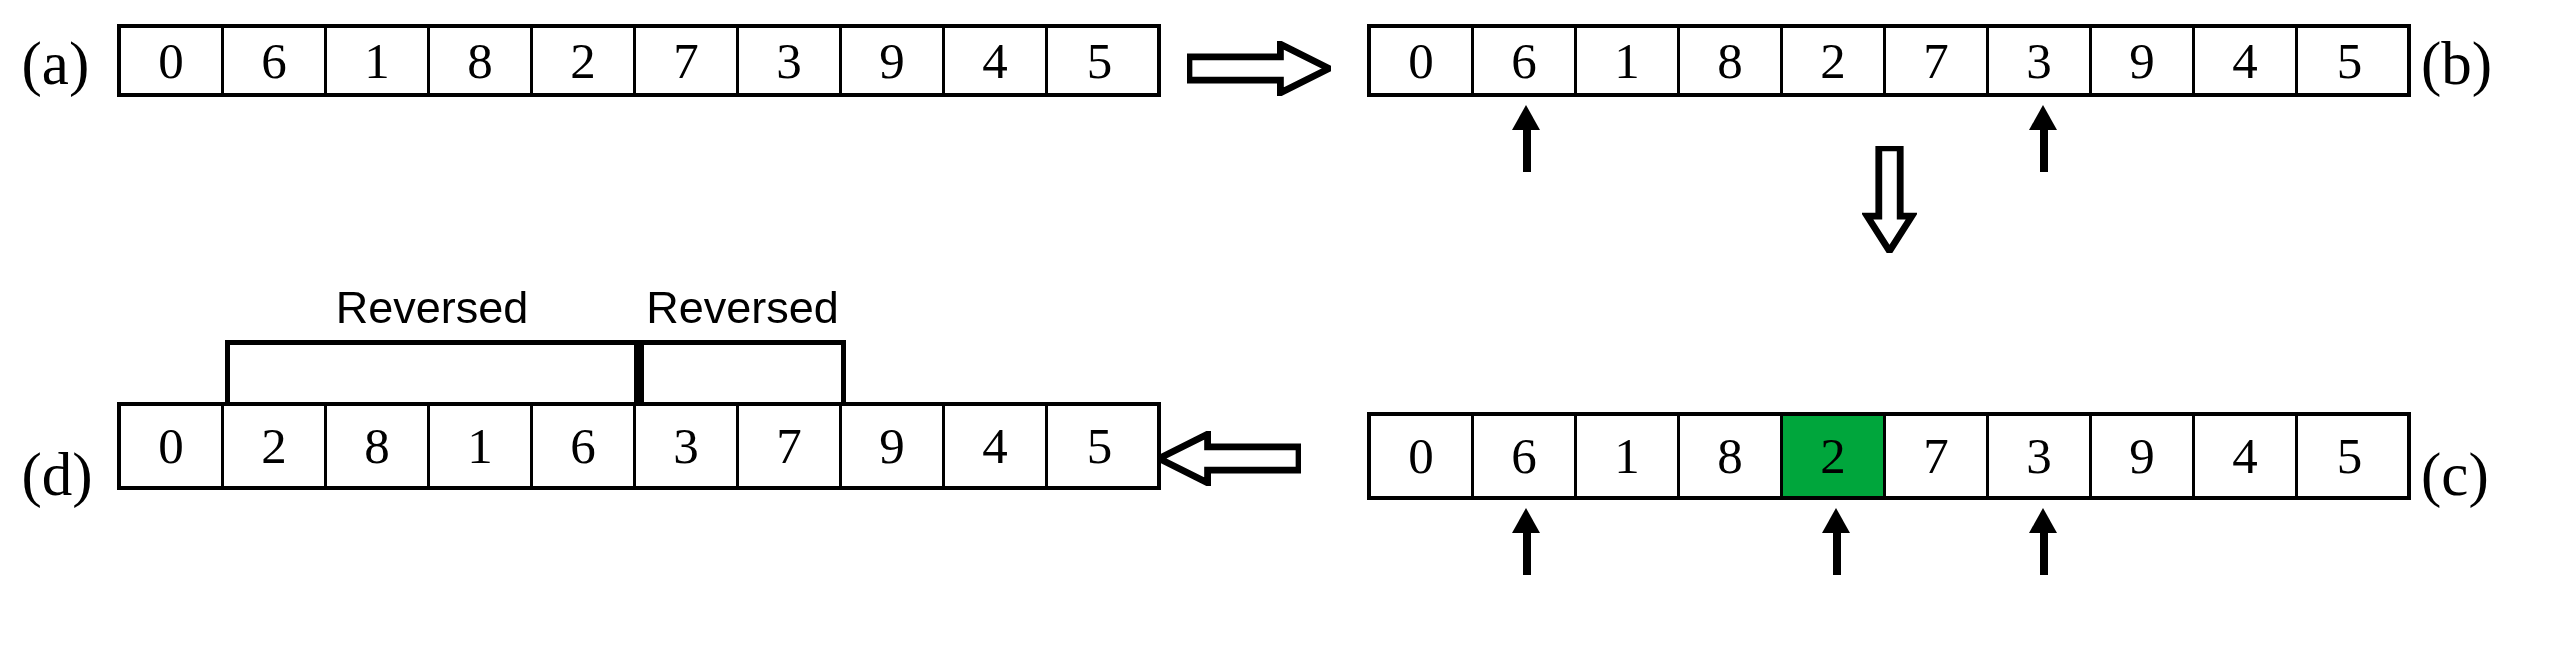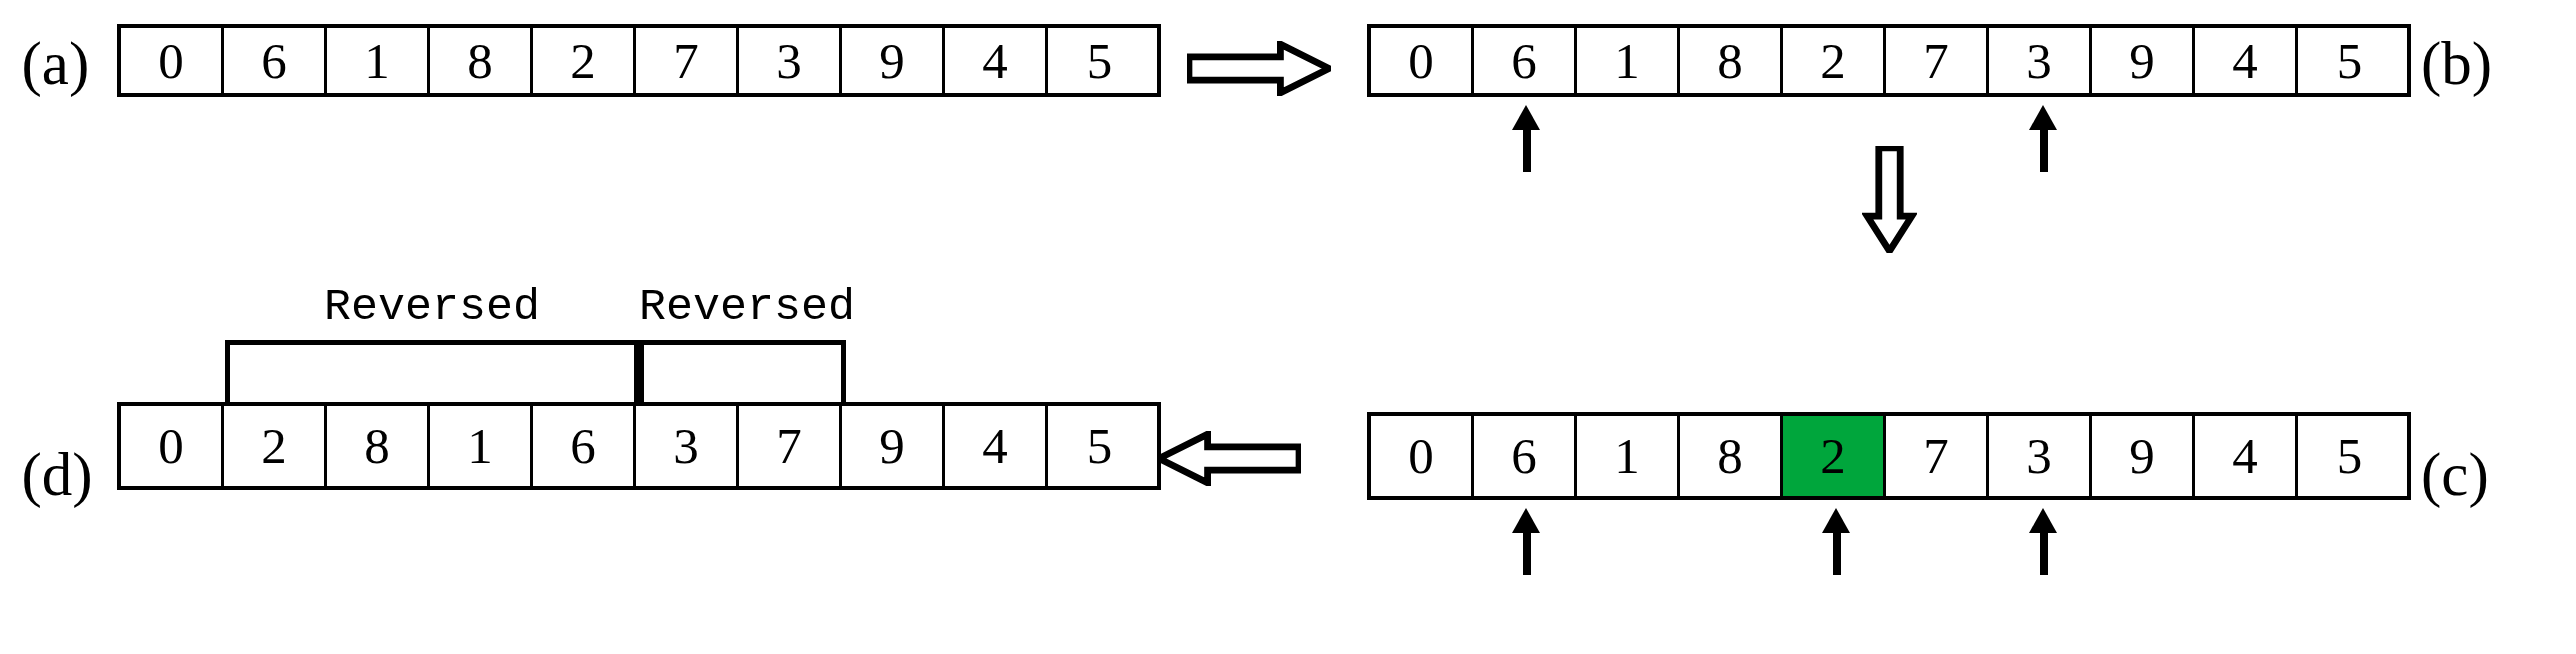--- a/index.html
+++ b/index.html
@@ -85,21 +85,21 @@
   
   .bracket {
     position: absolute;
     box-sizing: border-box;
     border: 5.9px solid #000000;
     border-bottom: none;
     background: transparent;
   }
   .bracket-label {
     position: absolute;
-    font-family: Liberation Mono, monospace;
+    font-family: Liberation Sans, sans-serif;
     font-size: 45px;
     line-height: 1;
     color: #000000;
     white-space: nowrap;
     text-align: center;
   }
 </style>
 </head>
 <body>
 

